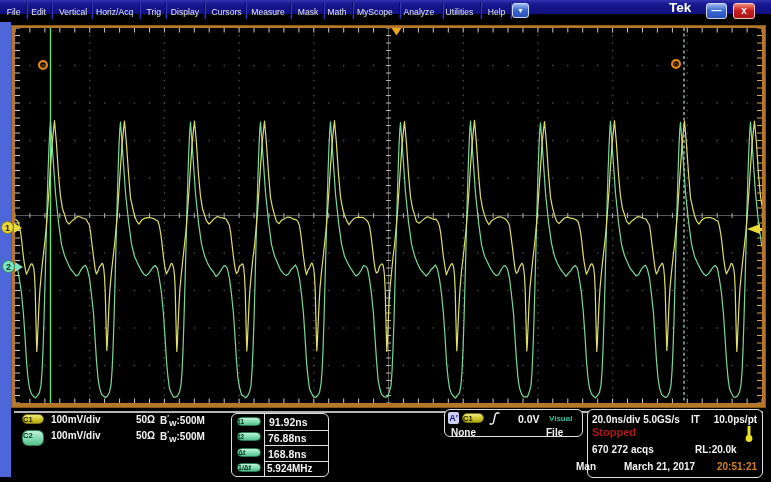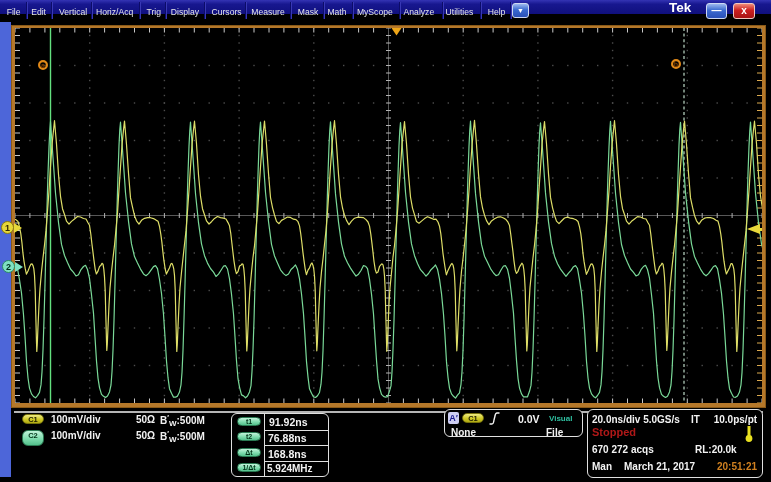--- a/index.html
+++ b/index.html
@@ -18,21 +18,21 @@
  background:linear-gradient(#f08a78,#cc2020 45%,#a81414);border:1px solid #f2c8c0;
  color:#fff;font-size:10px;font-weight:bold;text-align:center;line-height:14px}
 #dropbtn{position:absolute;left:512px;top:3px;width:17px;height:15px;border-radius:3px;
  background:linear-gradient(#9cb8ee,#3a6ad0 45%,#2a50b8);border:1px solid #cdd8f2;
  color:#fff;font-size:7px;text-align:center;line-height:14px}
 #bluestrip{position:absolute;left:0;top:22px;width:11px;height:455px;background:#4d66d9}
 #frame{position:absolute;left:11px;top:25px;width:755px;height:382.5px;background:#b5782a;
  box-shadow:inset 0 0 0 1px #8a5a18}
 #grat{position:absolute;left:15px;top:28px;width:747px;height:375px;background:#000;overflow:hidden}
 #botline{position:absolute;left:14px;top:411px;width:749px;height:1.5px;background:#b5b5b5}
-.pill{position:absolute;border-radius:6px;font-weight:bold;text-align:center;
+.pill{position:absolute;border-radius:6px;font-weight:bold;text-align:left;
  font-size:7.5px;color:#05300f}
 .c1pill{background:linear-gradient(#eeea86,#cfc926 55%,#b0aa14);border:1px solid #77720c;color:#222000}
 .c2pill{background:linear-gradient(#c2f2da,#7fdcae 55%,#54c08c);border:1px solid #2a7a52;color:#003318}
 .wtxt{position:absolute;color:#f2f2f2;font-weight:bold;font-size:10px;white-space:nowrap}
 .box{position:absolute;background:#000;border:1.5px solid #e0e0e0;border-radius:6px}
 </style></head>
 <body>
 <div id="menubar">
     <span class="mi" style="left:6.7px">File</span>
     <span class="mi" style="left:31.2px">Edit</span>
@@ -1261,15 +1261,15 @@
 
 <div class="box" style="left:587px;top:409px;width:176px;height:69px"></div>
 <div class="wtxt" style="left:592px;top:413.5px">20.0ns/div 5.0GS/s&nbsp;&nbsp;&nbsp; IT&nbsp;&nbsp;&nbsp;&nbsp; 10.0ps/pt</div>
 <div class="wtxt" style="left:592px;top:426px;color:#b01818;font-size:11px">Stopped</div>
 <svg class="abs" style="left:744px;top:425px" width="10" height="18">
     <line x1="5" y1="1" x2="5" y2="11" stroke="#e8e020" stroke-width="3"></line>
     <circle cx="5" cy="13.5" r="3.4" fill="#e8e020"></circle>
   </svg>
 <div class="wtxt" style="left:592px;top:443.5px">670 272 acqs</div>
 <div class="wtxt" style="left:695px;top:443.5px">RL:20.0k</div>
-<div class="wtxt" style="left:592px;top:460.5px">Man</div>
+<div class="wtxt" style="left:576px;top:460.5px">Man</div>
 <div class="wtxt" style="left:624px;top:460.5px">March 21, 2017</div>
 <div class="wtxt" style="left:717px;top:460.5px;color:#d08020">20:51:21</div>
 
 </body></html>

